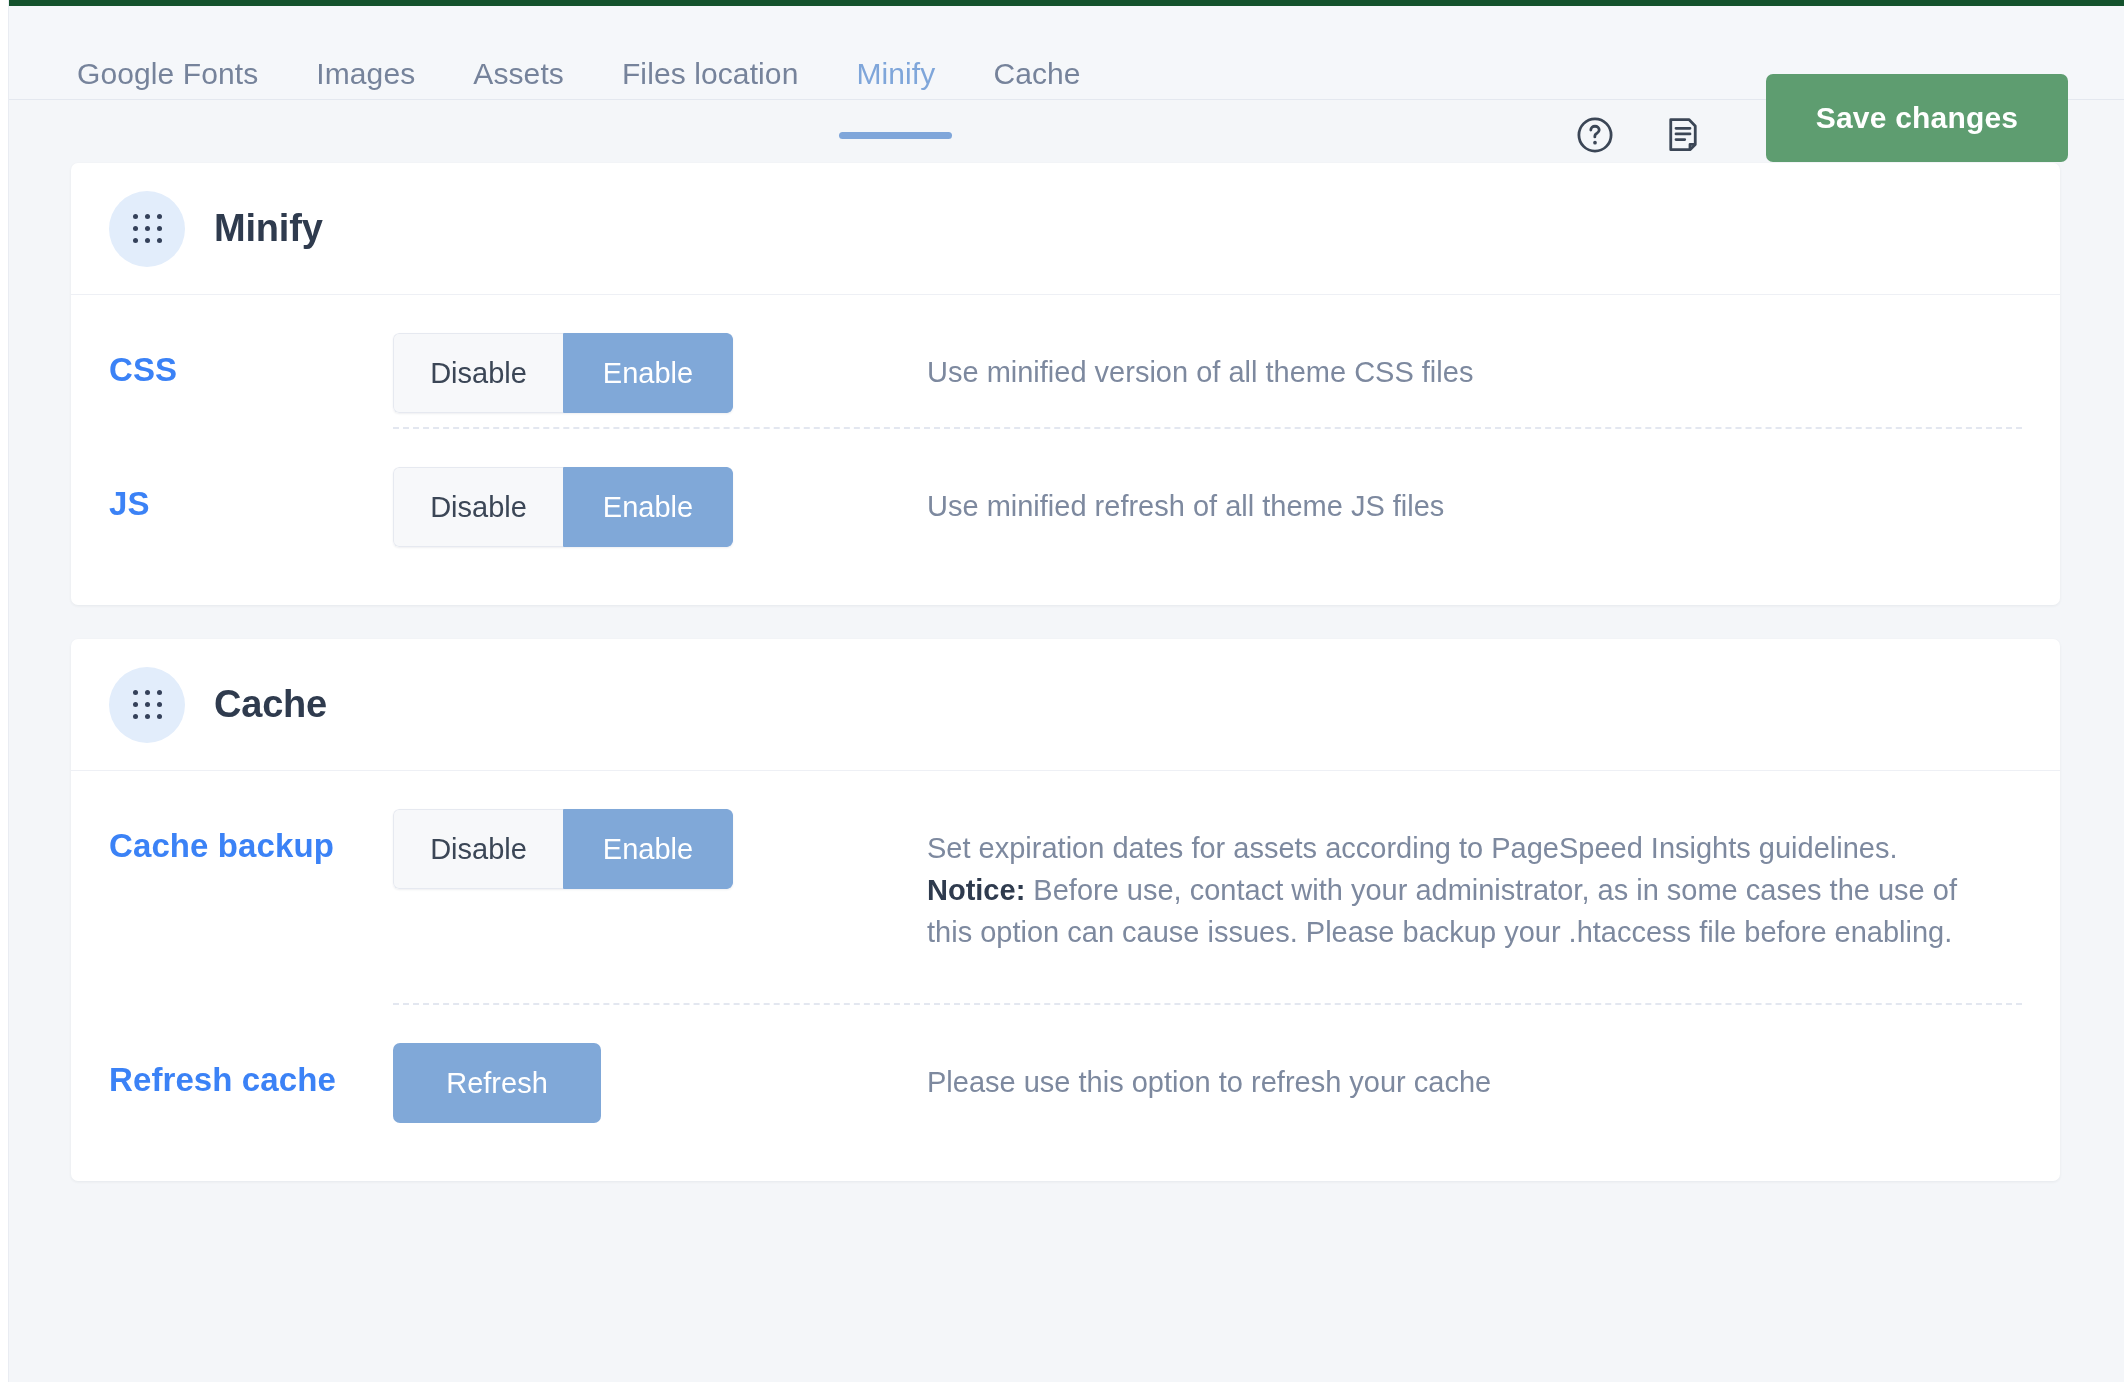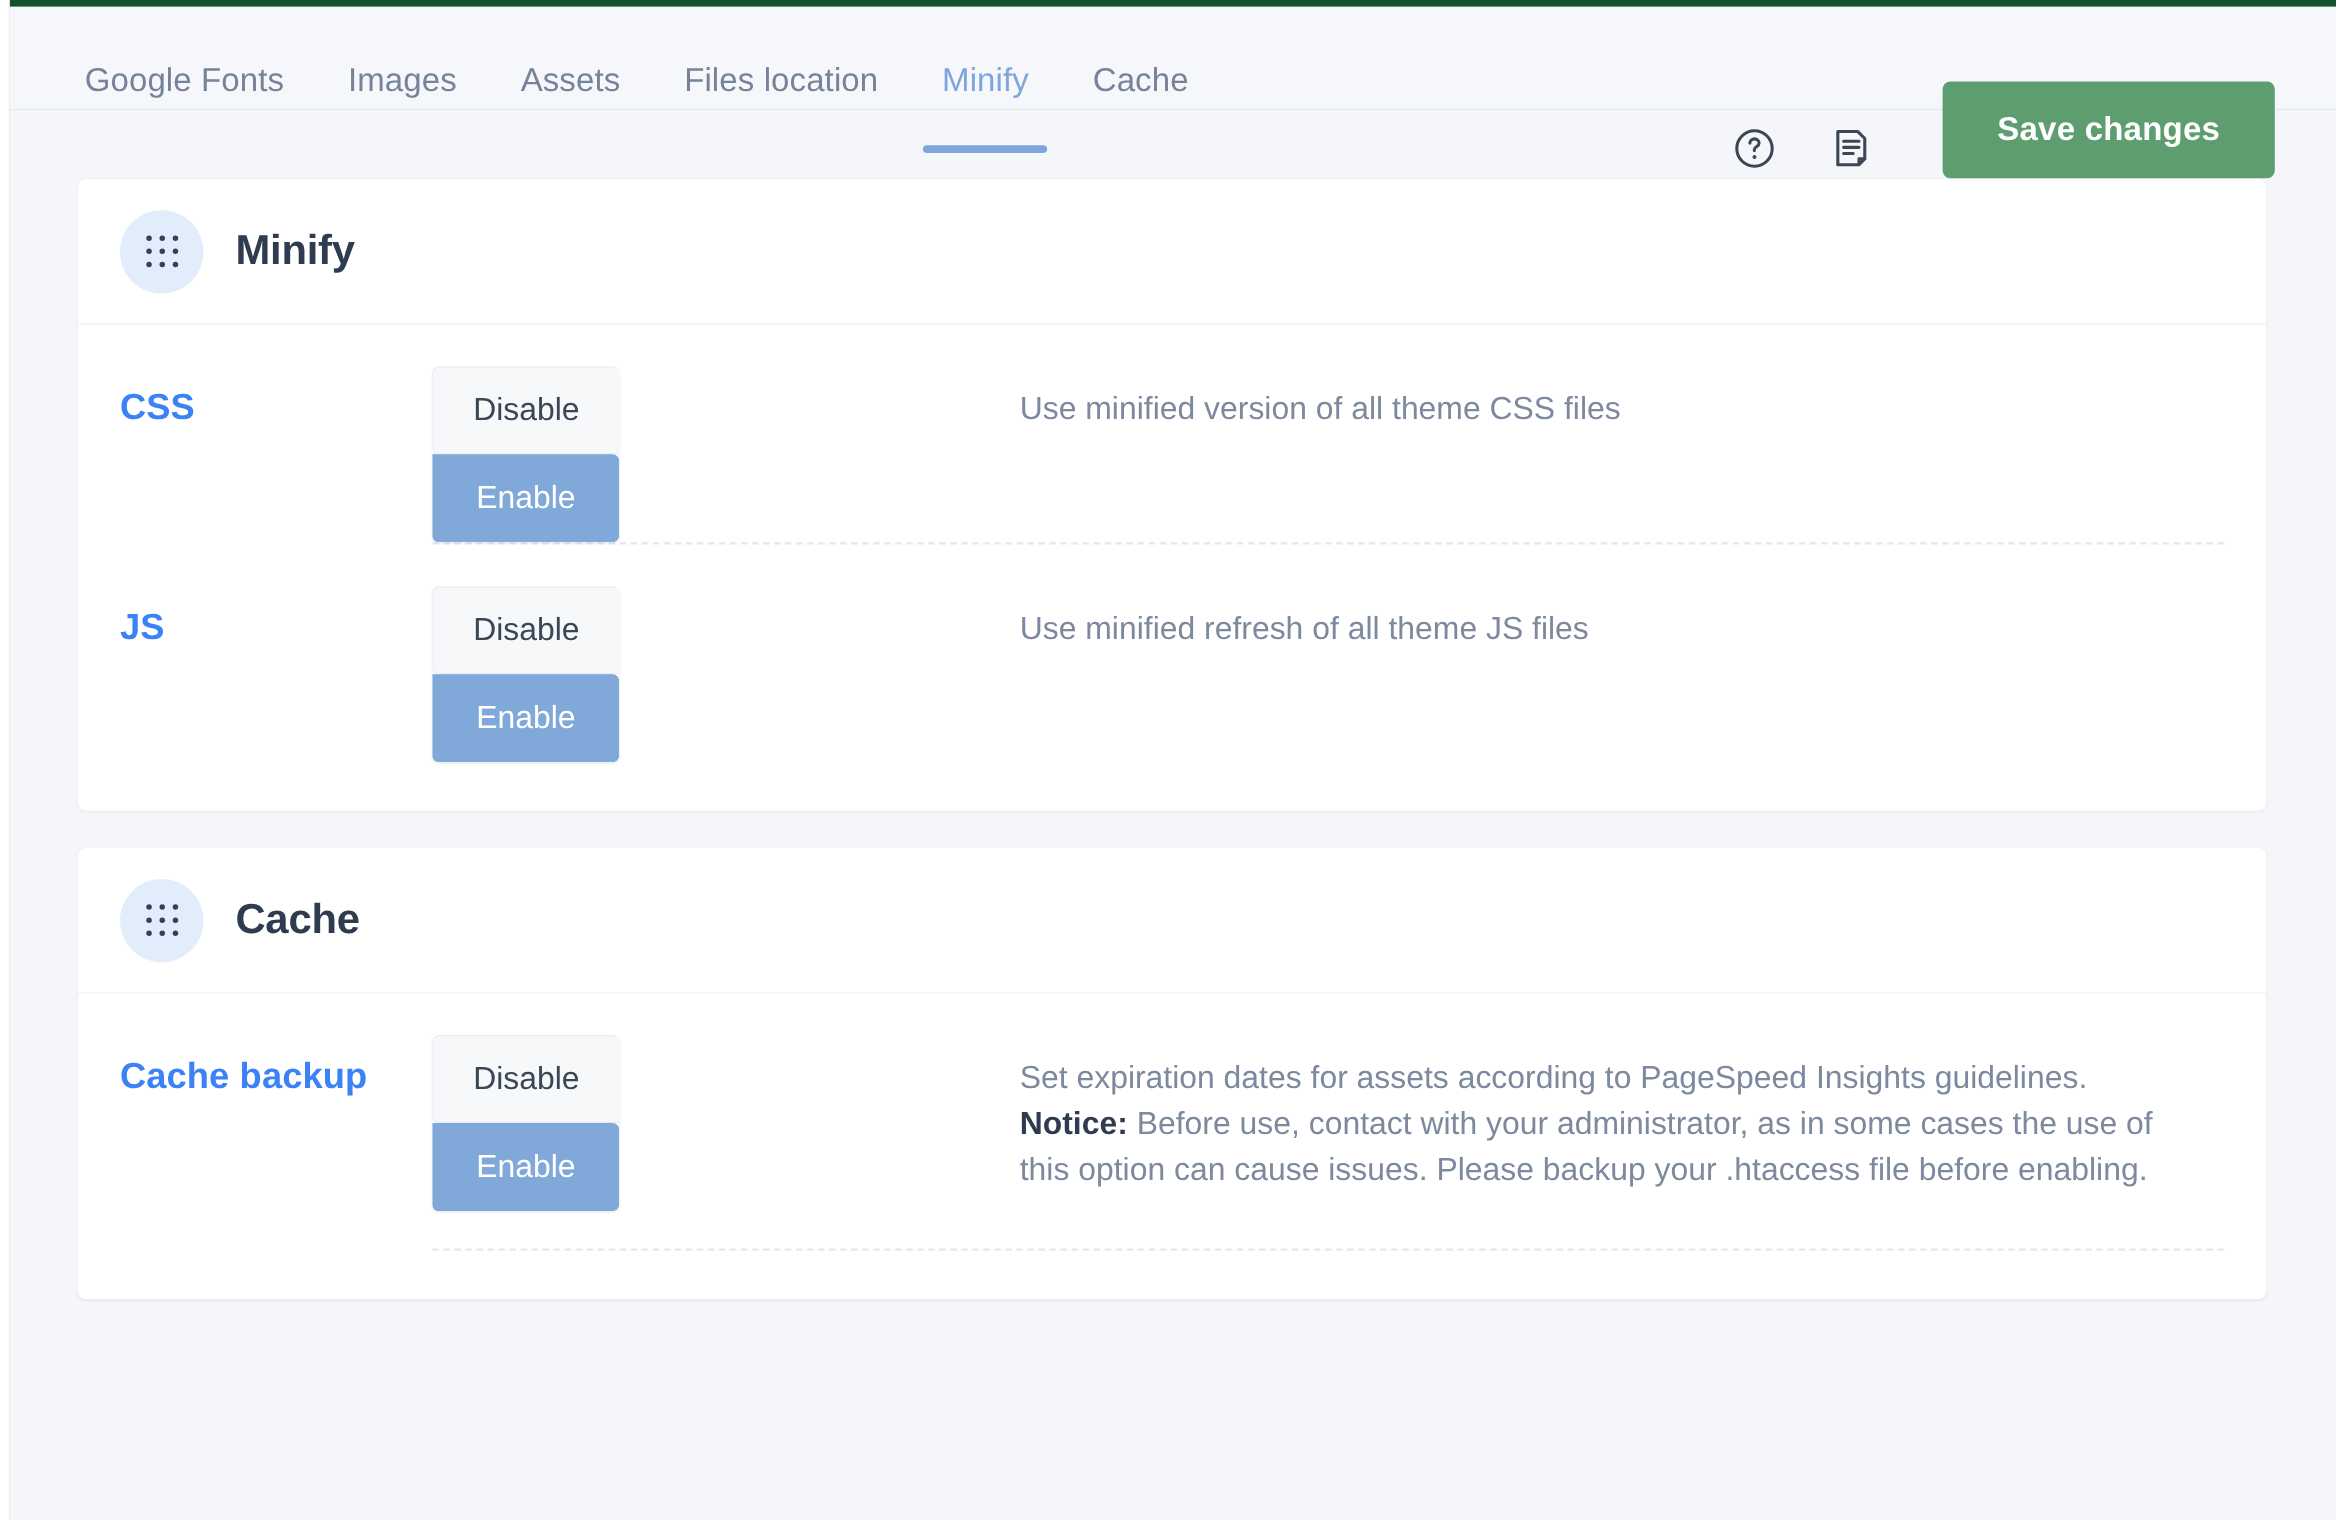--- a/index.html
+++ b/index.html
@@ -232,21 +232,20 @@
     border-top: 2px dashed #e3e7f0;
     margin: 0 38px 0 322px;
   }
 
   
   .toggle-group {
     display: inline-flex;
     border-radius: 6px;
     overflow: hidden;
     box-shadow: 0 1px 2px rgba(40, 55, 80, 0.08);
-    flex-direction: column;
   }
   .toggle-opt {
     min-width: 170px;
     height: 80px;
     display: flex;
     align-items: center;
     justify-content: center;
     font-size: 29px;
     font-weight: 400;
     cursor: pointer;
@@ -415,19 +414,26 @@
           </div>
           <div class="setting-desc">
             <span>Set expiration dates for assets according to PageSpeed Insights guidelines.</span><br>
             <b>Notice:</b>
             <span>Before use, contact with your administrator, as in some cases the use of this option can cause issues. Please backup your .htaccess file before enabling.</span>
           </div>
         </div>
 
         <div class="row-sep"></div>
 
+        <div class="setting-row">
+          <div class="setting-label">Refresh cache</div>
+          <div class="setting-control">
+            <button class="action-btn">Refresh</button>
+          </div>
+          <div class="setting-desc">Please use this option to refresh your cache</div>
+        </div>
 
         <div class="pad-bottom"></div>
       </div>
     </div>
 
   </div>
 </div>
 
 </body></html>

